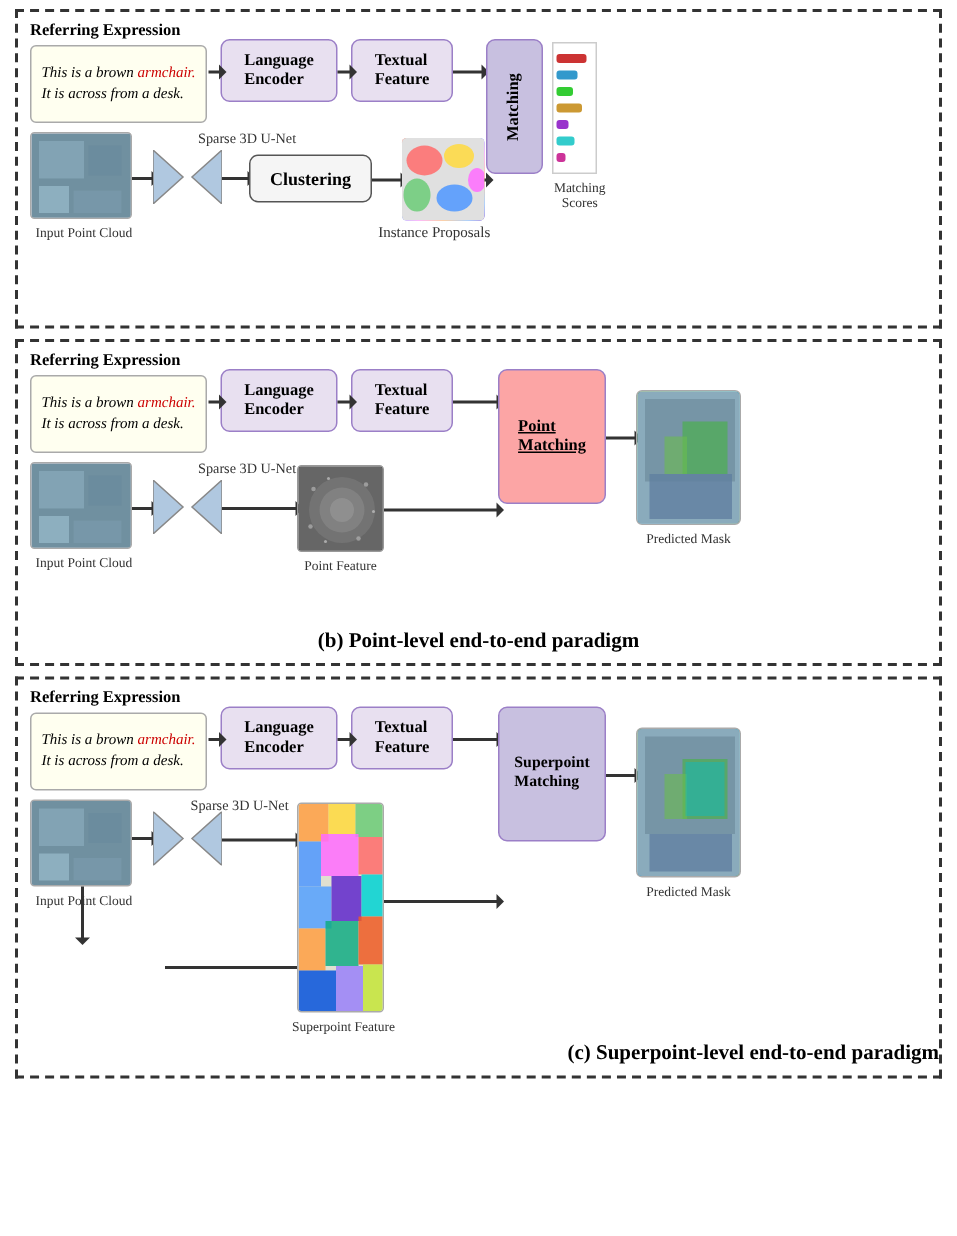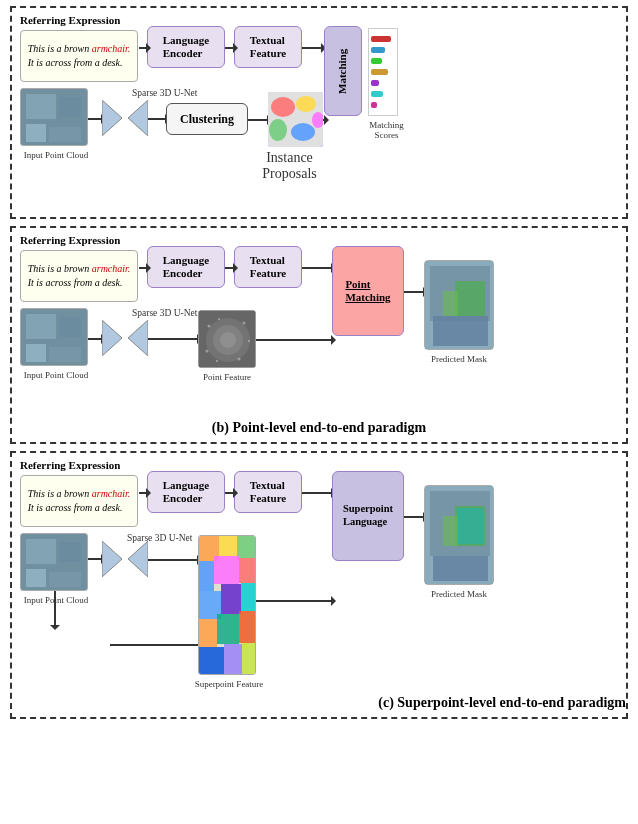--- a/index.html
+++ b/index.html
@@ -283,21 +283,21 @@
       <div class="score-bar" style="background:#cc9933; width:70%;"></div>
       <div class="score-bar" style="background:#9933cc; width:35%;"></div>
       <div class="score-bar" style="background:#33cccc; width:50%;"></div>
       <div class="score-bar" style="background:#cc3399; width:25%;"></div>
     </div>
 
     <span class="label-text" style="left:352px; top:112px; width:45px; font-size:9px; text-align:center;">Matching
 Scores</span>
 
     <span class="label-text" style="left:4px; top:142px; width:80px; font-size:9px; text-align:center;">Input Point Cloud</span>
-    <span class="label-text" style="left:240px; top:142px; width:75px; font-size:14px; text-align:center;">Instance Proposals</span>
+    <span class="label-text" style="left:240px; top:142px; width:75px; font-size:10px; text-align:center;">Instance Proposals</span>
 
   </div>
 </div>
 
 <div class="diagram-section section-b" style="position:absolute; top:222px; left:4px; right:4px; height:218px;">
   <div class="section-inner" style="height:100%; position:relative;">
 
     <span class="ref-expr-label">Referring Expression</span>
 
     <div class="box box-referring" style="left:8px; top:22px; width:118px; height:52px;">
@@ -403,21 +403,21 @@
 Encoder</div>
 
     <div class="box box-textfeat" style="left:222px; top:18px; width:68px; height:42px; white-space:pre-line; font-size:11px;">Textual
 Feature</div>
 
     <div class="arrow arrow-h arrow-right" style="left:127px; top:39px; width:8px;"></div>
     <div class="arrow arrow-h arrow-right" style="left:213px; top:39px; width:9px;"></div>
     <div class="arrow arrow-h arrow-right" style="left:290px; top:39px; width:30px;"></div>
 
     <div class="box box-superpoint-matching" style="left:320px; top:18px; width:72px; height:90px; font-size:10.5px; white-space:pre-line;">Superpoint
-Language</div>
+Matching</div>
 
     <span class="label-text" style="left:115px; top:80px; font-size:9.5px;">Sparse 3D U-Net</span>
 
     <div class="img-placeholder room-img" style="left:8px; top:80px; width:68px; height:58px;">
       <svg width="68" height="58" xmlns="http://www.w3.org/2000/svg">
         <rect width="68" height="58" fill="#7090a0"></rect>
         <rect x="5" y="5" width="30" height="25" fill="#8aabbc" opacity="0.7"></rect>
         <rect x="38" y="8" width="22" height="20" fill="#6a8a9c" opacity="0.7"></rect>
         <rect x="5" y="35" width="20" height="18" fill="#9abccc" opacity="0.7"></rect>
         <rect x="28" y="38" width="32" height="15" fill="#7a9aac" opacity="0.7"></rect>

